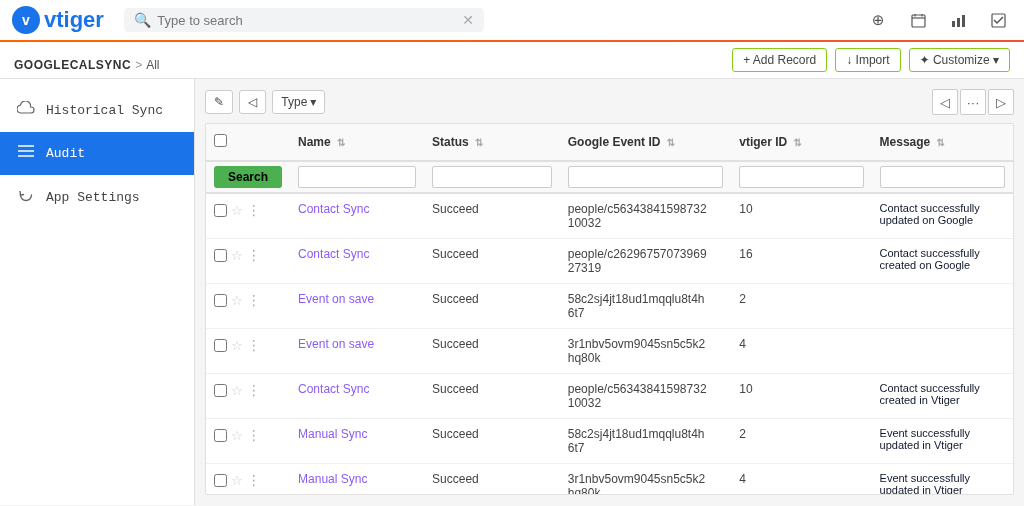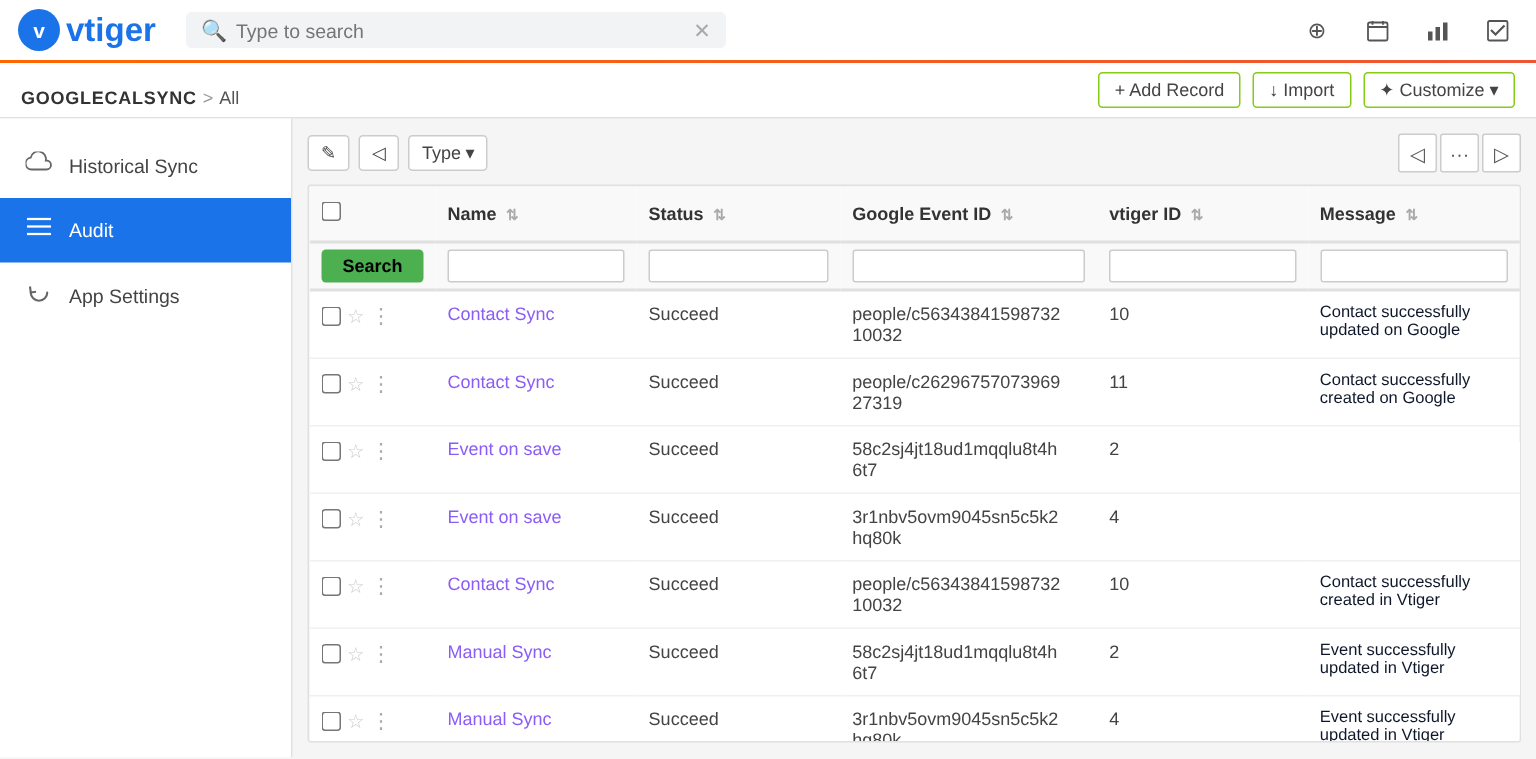--- a/index.html
+++ b/index.html
@@ -132,20 +132,21 @@
       flex-shrink: 0;
     }
     .sidebar-item {
       display: flex;
       align-items: center;
       padding: 12px 16px;
       cursor: pointer;
       gap: 10px;
       color: #444;
       font-size: 13px;
+      font-family: Liberation Mono, monospace;
     }
     .sidebar-item.active {
       background: #1a73e8;
       color: #fff;
       border-radius: 0;
     }
     .sidebar-icon {
       font-size: 16px;
       width: 20px;
       text-align: center;
@@ -443,21 +444,21 @@
           <span class="star-icon">☆</span>
           <span class="more-dot">⋮</span>
         </div>
       </td>
       <td>
         <a class="name-link">Contact Sync</a>
       </td>
       <td>Succeed</td>
       <td style="white-space:pre-wrap;">people/c26296757073969
 27319</td>
-      <td>11</td>
+      <td>16</td>
       <td class="message-cell">Contact successfully created on Google</td>
     </tr>
             <tr>
       <td>
         <div class="row-actions">
           <input type="checkbox" class="row-check" style="">
           <span class="star-icon">☆</span>
           <span class="more-dot">⋮</span>
         </div>
       </td>

